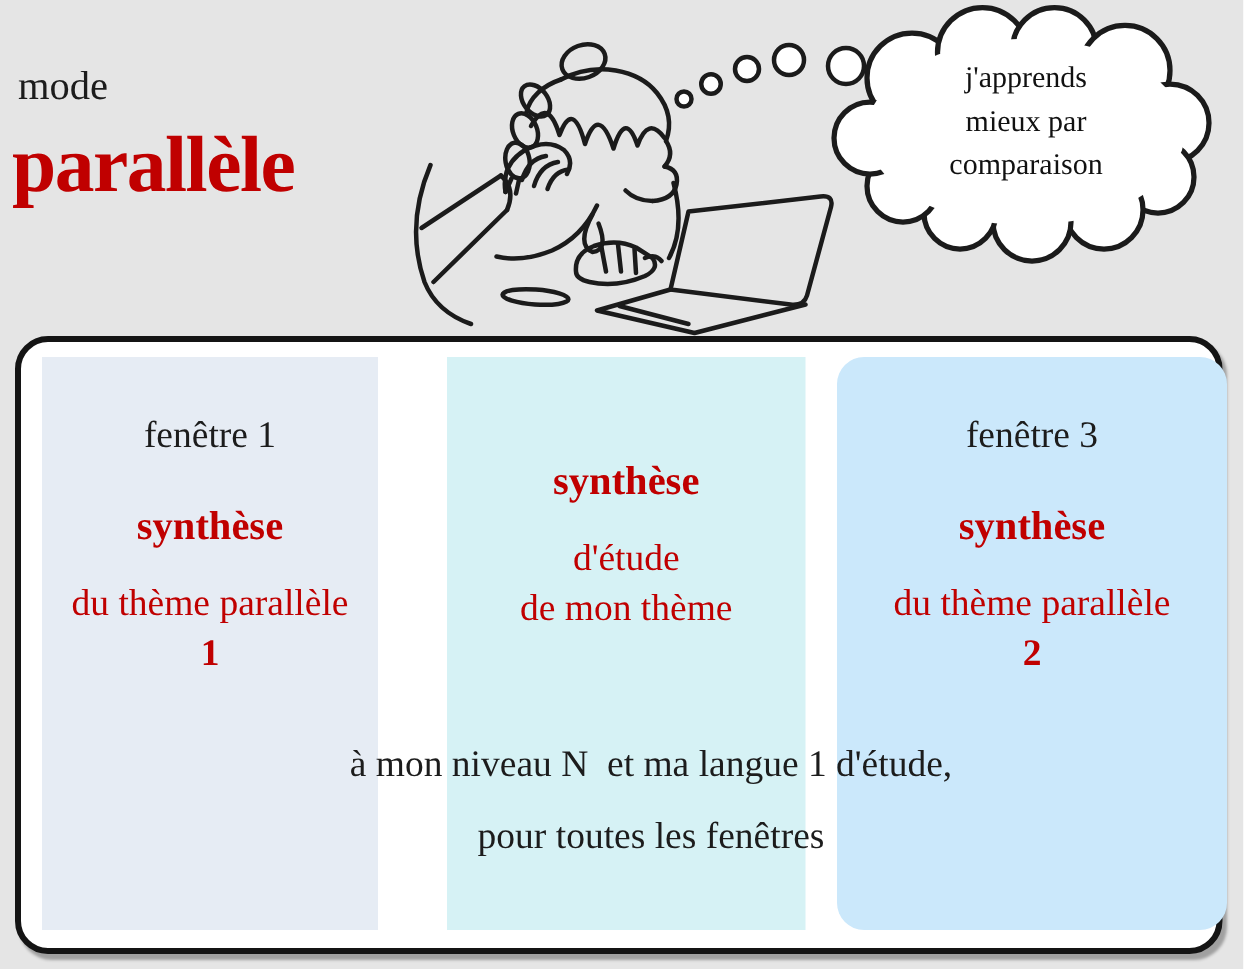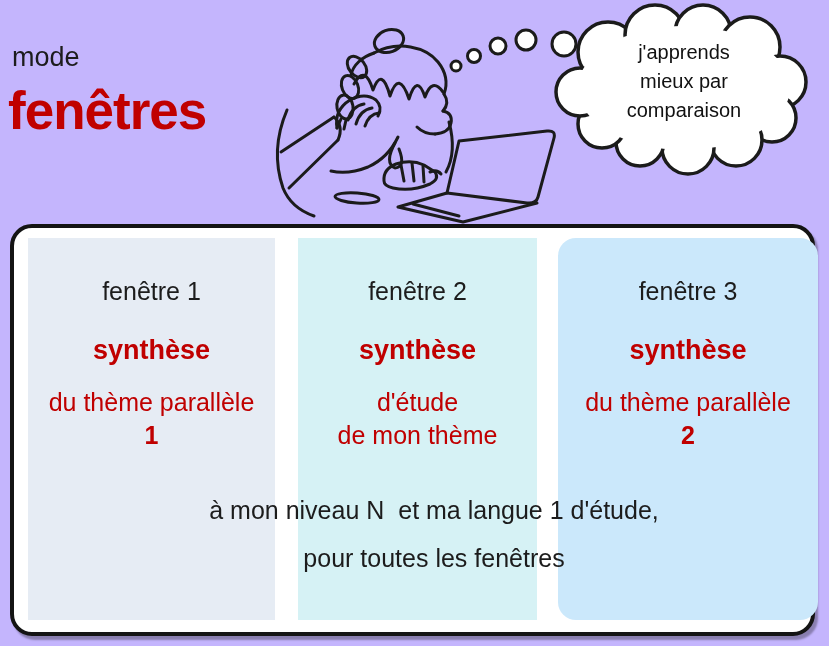--- a/index.html
+++ b/index.html
@@ -1,18 +1,18 @@
 <!DOCTYPE html>
 <html><head>
 <meta charset="utf-8">
 <style>
   html,body{margin:0;padding:0;background:#ffffff;}
   .page{
-    position:relative;width:829px;height:646px;background:#c4b5fd;overflow:hidden;
-    font-family:Liberation Sans, sans-serif;color:#1c1c1c;
+    position:relative;width:829px;height:646px;background:#e5e5e5;overflow:hidden;
+    font-family:Liberation Serif, serif;color:#1c1c1c;
   }
   
   .mode-label{position:absolute;left:12px;top:42px;font-size:27px;color:#1c1c1c;}
   .main-title{
     position:absolute;left:8px;top:80px;font-size:53px;font-weight:bold;
     color:#c00000;letter-spacing:-1px;
   }
   
   .illus{position:absolute;left:0;top:0;width:829px;height:232px;pointer-events:none;}
   .cloud-text{
@@ -23,41 +23,41 @@
   
   .panel{
     position:absolute;left:10px;top:224px;width:805px;height:412px;
     box-sizing:border-box;border:4px solid #141414;border-radius:22px;background:#fff;
     box-shadow:3px 4px 2px rgba(0,0,0,0.30);
   }
   .win{
     position:absolute;top:10px;height:382px;text-align:center;
     box-sizing:border-box;padding-top:38px;
   }
-  .win-1{left:14px;width:247px;background:#e6ecf4;}
+  .win-1{left:14px;width:224px;background:#e6ecf4;}
   .win-2{left:284px;width:239px;background:#d6f2f5;}
   .win-3{left:544px;width:260px;background:#cbe8fb;border-radius:18px;}
   .win-label{font-size:25px;color:#1c1c1c;line-height:30px;}
   .win-heading{font-size:27px;font-weight:bold;color:#c00000;line-height:32px;margin-top:28px;}
   .win-detail{font-size:25px;color:#c00000;line-height:33px;margin-top:20px;}
   .win-detail span{display:block;}
   .bold-num{font-weight:bold;}
   .panel-footer{
     position:absolute;left:0;top:258px;width:100%;text-align:center;z-index:5;
     font-size:25px;color:#1c1c1c;line-height:48px;
   }
   .panel-footer span{display:block;white-space:pre-wrap;padding-left:43px;}
 </style>
 </head>
 <body>
 
 <div class="page">
 
   <div class="mode-label">mode</div>
-  <div class="main-title">fenêtres</div>
+  <div class="main-title">parallèle</div>
 
   <svg class="illus" viewBox="0 0 829 232">
     <g stroke="#1b1b1b" stroke-width="3" fill="none" stroke-linecap="round" stroke-linejoin="round">
 
       <path d="M 287,110 Q 270,150 283,188 Q 291,208 314,216"></path>
 
       <path d="M 281,152 L 334,117"></path>
       <path d="M 289,188 L 338,140"></path>
       <path d="M 334,117 Q 344,126 338,140"></path>
 
@@ -134,21 +134,20 @@
     <div class="win win-1">
       <div class="win-label">fenêtre 1</div>
       <div class="win-heading">synthèse</div>
       <div class="win-detail">
         <span>du thème parallèle</span>
         <span class="bold-num">1</span>
       </div>
     </div>
 
     <div class="win win-2">
-      <div class="win-label">fenêtre 2</div>
       <div class="win-heading">synthèse</div>
       <div class="win-detail">
         <span>d'étude</span>
         <span>de mon thème</span>
       </div>
     </div>
 
     <div class="win win-3">
       <div class="win-label">fenêtre 3</div>
       <div class="win-heading">synthèse</div>

